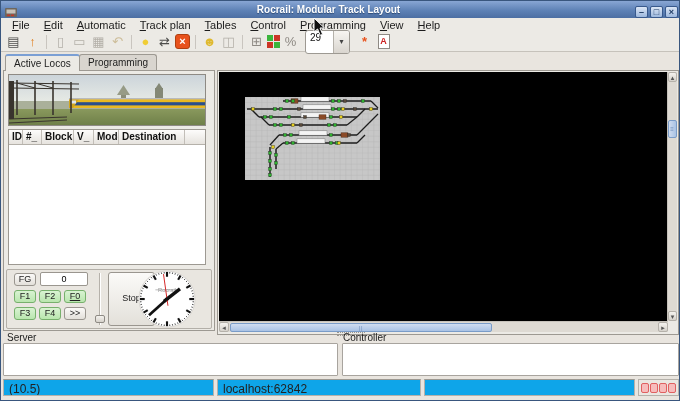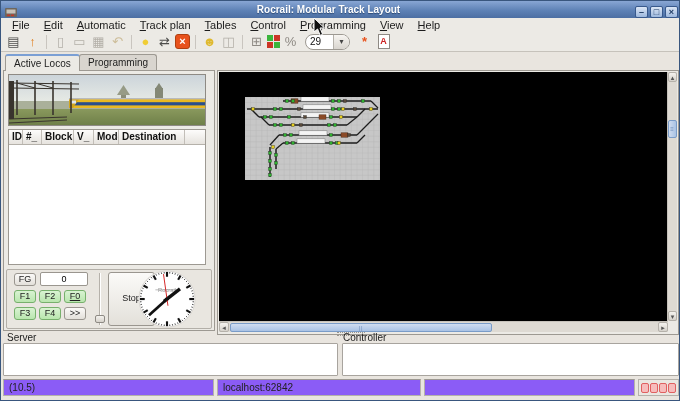--- a/index.html
+++ b/index.html
@@ -32,21 +32,21 @@
   .tbtn{width:17px;height:17px;display:flex;align-items:center;justify-content:center;
     font-size:13px;line-height:17px;border-radius:2px;}
   .tbtn.bold{font-weight:bold;}
   .tsep{width:0;height:14px;border-left:1px solid #c9c5bf;margin:0 3px;}
   .estop{width:15px;height:15px;border:1px solid #b04010;border-radius:3px;color:#fff;
     font-weight:bold;font-size:11px;display:flex;align-items:center;justify-content:center;}
   .sq-icon{width:13px;height:13px;display:grid;grid-template-columns:6px 6px;gap:1px;padding:0;}
   .sq-icon span{width:6px;height:6px;display:block;}
   .page-a{width:12px;height:15px;background:#fff;border:1px solid #8e8a84;color:#c22;
     font-size:9px;font-weight:bold;text-align:center;line-height:13px;}
-  .combo{display:flex;height:16px;border:1px solid #9d9992;border-radius:8px;overflow:hidden;
+  .combo{display:flex;height:24px;border:1px solid #9d9992;border-radius:3px;overflow:hidden;
     background:#fff;margin:0 4px;}
   .combo .val{width:27px;font-size:10px;padding:1px 0 0 4px;color:#111;}
   .combo .cbtn{width:16px;background:linear-gradient(#f7f5f1,#d9d5cf);border-left:1px solid #b5b1aa;
     display:flex;align-items:center;justify-content:center;font-size:8px;color:#444;}
 
   
   .tab{position:absolute;top:0;height:16px;background:#d9d5cf;border:1px solid #9d9992;
     border-bottom:none;border-radius:3px 3px 0 0;font-size:10px;color:#222;
     padding:2px 8px 0 8px;line-height:12px;}
   .tab.active{background:#eceae5;border-top:2px solid #7b9fd4;z-index:3;height:17px;}
@@ -97,22 +97,22 @@
     background:linear-gradient(#cfdcf0,#a9c2e4);border:1px solid #7a9cc8;border-radius:2px;}
   .grip{position:absolute;left:50%;top:50%;transform:translate(-50%,-50%);
     color:#6c8cb8;font-size:6px;letter-spacing:1px;line-height:4px;}
 
   
   .group-label{position:absolute;font-size:10px;color:#1c1c1c;}
   .group-box{position:absolute;background:#fff;border:1px solid #a8a49e;border-radius:1px;}
 
   
   .statusbar{position:absolute;left:2px;top:378px;width:676px;height:17px;display:flex;gap:3px;}
-  .scell{background:#8b5cf6;border:1px solid #b5b1aa;border-top-color:#9d9992;
-    font-size:10px;color:#222;padding:2px 5px;overflow:hidden;white-space:nowrap;}
+  .scell{background:#0ea5e9;border:1px solid #b5b1aa;border-top-color:#9d9992;
+    font-size:12px;color:#222;padding:2px 5px;overflow:hidden;white-space:nowrap;}
   .leds{display:flex;gap:1px;align-items:center;padding:1px 2px;background:#eae7e2;
     border:1px solid #b5b1aa;}
   .led{width:8px;height:10px;background:#f7bcbc;border:1px solid #e06060;border-radius:2px;}
 
   .splitter{position:absolute;left:214px;top:53px;width:2px;height:277px;}
   .hgrip{position:absolute;left:336px;top:331px;width:28px;height:4px;
     border-top:1px dotted #9a968f;border-bottom:1px dotted #9a968f;}
   .cursor{position:absolute;left:312px;top:16px;z-index:50;}
 </style>
 </head>

